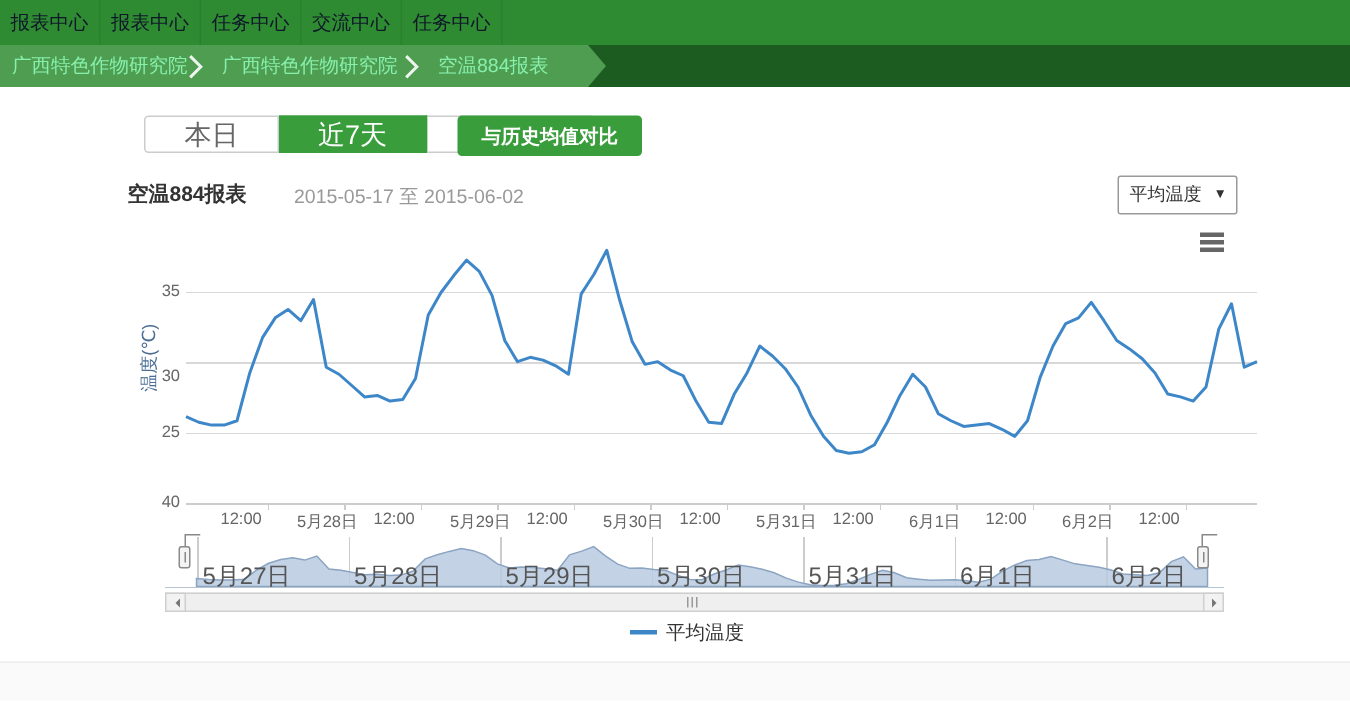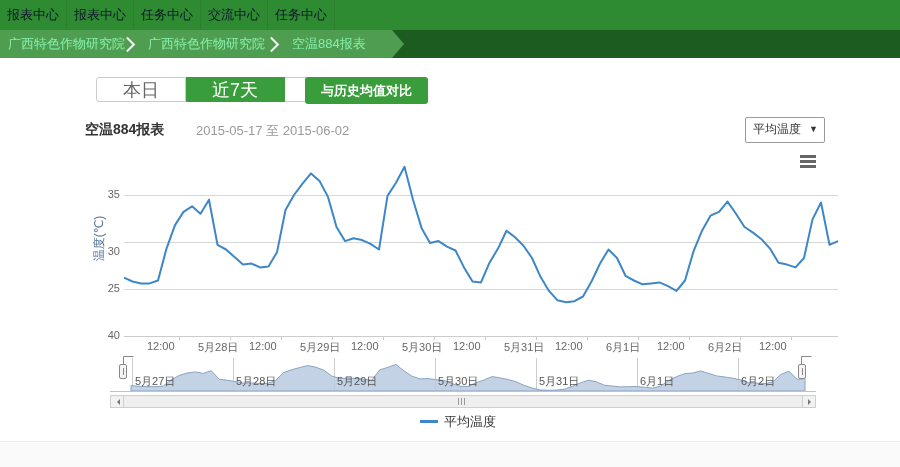--- a/index.html
+++ b/index.html
@@ -33,21 +33,21 @@
   .metricsel .val{padding-left:7px;}
   .metricsel .arr{position:absolute;right:6px;top:0;font-size:9px;color:#333;}
   
   .burger{position:absolute;left:800px;top:155px;width:16px;height:14px;cursor:pointer;}
   .burger span{display:block;width:16px;height:3px;background:#666;margin-bottom:2px;}
   .ylab{position:absolute;width:26px;text-align:right;font-size:11px;color:#666;}
   .xlab{position:absolute;width:64px;margin-left:-32px;text-align:left;font-size:11px;color:#666;top:340px;}
   .yaxis-title{position:absolute;left:77px;top:230px;font-size:12px;color:#4a6d94;
                transform:rotate(-90deg);transform-origin:center;white-space:nowrap;}
   svg{position:absolute;left:0;}
-  .navlab{position:absolute;top:374px;font-size:11px;color:#555;}
+  .navlab{position:absolute;top:374px;font-size:16px;color:#555;}
   .handle{position:absolute;top:364px;width:8px;height:15px;background:#f4f4f4;border:1px solid #8a8a8a;
           border-radius:2px;box-sizing:border-box;cursor:ew-resize;}
   .handle i{display:block;width:1px;height:7px;background:#888;margin:3px auto 0;}
   .scrolltrack{position:absolute;left:110px;top:395px;width:706px;height:13px;background:#efefef;
                border:1px solid #cfcfcf;box-sizing:border-box;}
   .sarrow{position:absolute;top:395px;width:14px;height:13px;background:#f2f2f2;border:1px solid #cfcfcf;
           box-sizing:border-box;cursor:pointer;}
   .sarrow b{position:absolute;left:4px;top:3px;width:0;height:0;border:3px solid transparent;}
   .sarrow.left b{border-right-color:#777;left:3px;}
   .sarrow.right b{border-left-color:#777;left:5px;}

